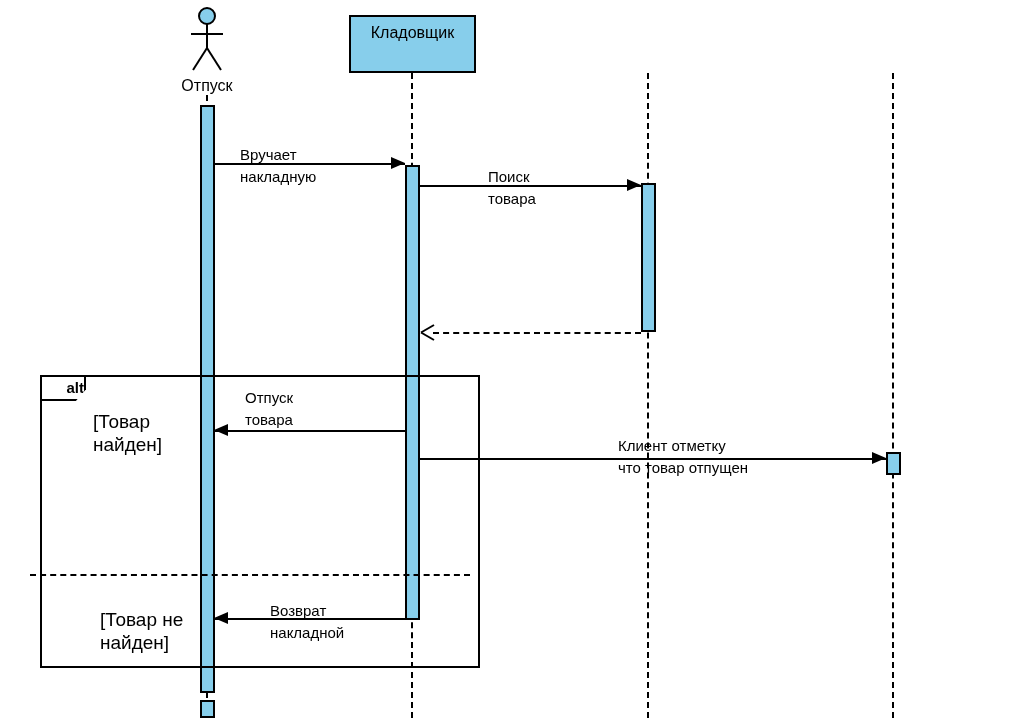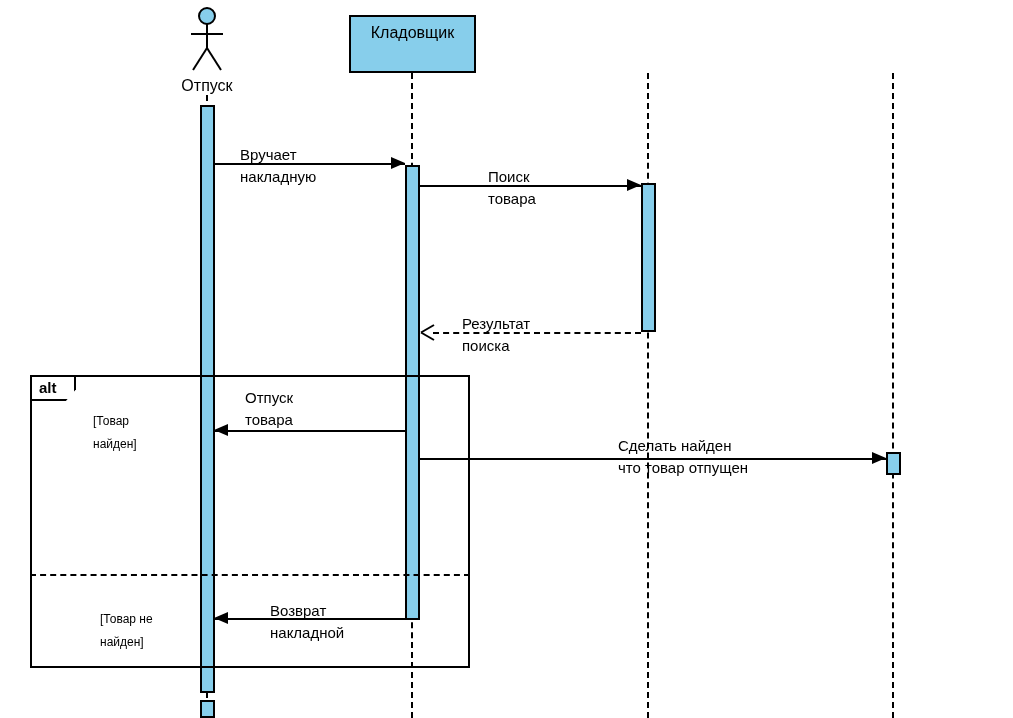--- a/index.html
+++ b/index.html
@@ -40,21 +40,21 @@
   .fragment-tab{
     position:absolute;left:-2px;top:-2px;width:46px;height:26px;box-sizing:border-box;
     border:2px solid #000;background:#fff;font-weight:bold;font-size:15px;
     padding:2px 0 0 7px;
     clip-path:polygon(0 0,100% 0,100% 55%,78% 100%,0 100%);
   }
   .fragment-divider{
     position:absolute;height:0;border-top:2px dashed #000;z-index:6;
   }
   .guard{
-    position:absolute;font-size:12px;line-height:23px;white-space:pre-line;z-index:8;
+    position:absolute;font-size:19px;line-height:23px;white-space:pre-line;z-index:8;
   }
   .actor-label{
     position:absolute;font-size:16px;text-align:center;z-index:4;
   }
   .actor-figure{position:absolute;z-index:3;}
   .multiline{white-space:pre-line;text-align:center;}
 </style>
 </head>
 <body>
 
@@ -92,40 +92,38 @@
   <div class="msg-line" style="left:419px;top:185px;width:222px;"></div>
   <div class="arrow-right" style="left:627px;top:179px;"></div>
   <div class="msg-label" style="left:488px;top:166px;width:120px;">Поиск
 товара</div>
 
   <div class="msg-line dashed" style="left:433px;top:332px;width:208px;"></div>
   <svg class="open-arrow" style="left:420px;top:324px;" width="15" height="17" viewBox="0 0 15 17">
     <line x1="14" y1="1" x2="1" y2="8.5" stroke="#000" stroke-width="2"></line>
     <line x1="14" y1="16" x2="1" y2="8.5" stroke="#000" stroke-width="2"></line>
   </svg>
-  <div class="msg-label" style="left:462px;top:313px;width:120px;">Результат
-поиска</div>
 
-  <div class="fragment" style="left:30px;top:375px;width:440px;height:293px;">
+  <div class="fragment" style="left:40px;top:375px;width:440px;height:293px;text-align:right;">
     <div class="fragment-tab">alt</div>
   </div>
   <div class="fragment-divider" style="left:30px;top:574px;width:440px;"></div>
   <div class="guard" style="left:93px;top:410px;">[Товар
 найден]</div>
   <div class="guard" style="left:100px;top:580px;margin-top:28px;">[Товар не
 найден]</div>
 
   <div class="msg-line" style="left:214px;top:430px;width:191px;"></div>
   <div class="arrow-left" style="left:214px;top:424px;"></div>
   <div class="msg-label" style="left:245px;top:387px;width:120px;">Отпуск
 товара</div>
 
   <div class="msg-line" style="left:419px;top:458px;width:467px;"></div>
   <div class="arrow-right" style="left:872px;top:452px;"></div>
-  <div class="msg-label" style="left:618px;top:435px;width:170px;">Сделать найден
+  <div class="msg-label" style="left:618px;top:435px;width:170px;">Клиент отметку
 что товар отпущен</div>
 
   <div class="msg-line" style="left:214px;top:618px;width:191px;"></div>
   <div class="arrow-left" style="left:214px;top:612px;"></div>
   <div class="msg-label" style="left:270px;top:600px;width:120px;">Возврат
 накладной</div>
 
 </div>
 
 </body></html>

